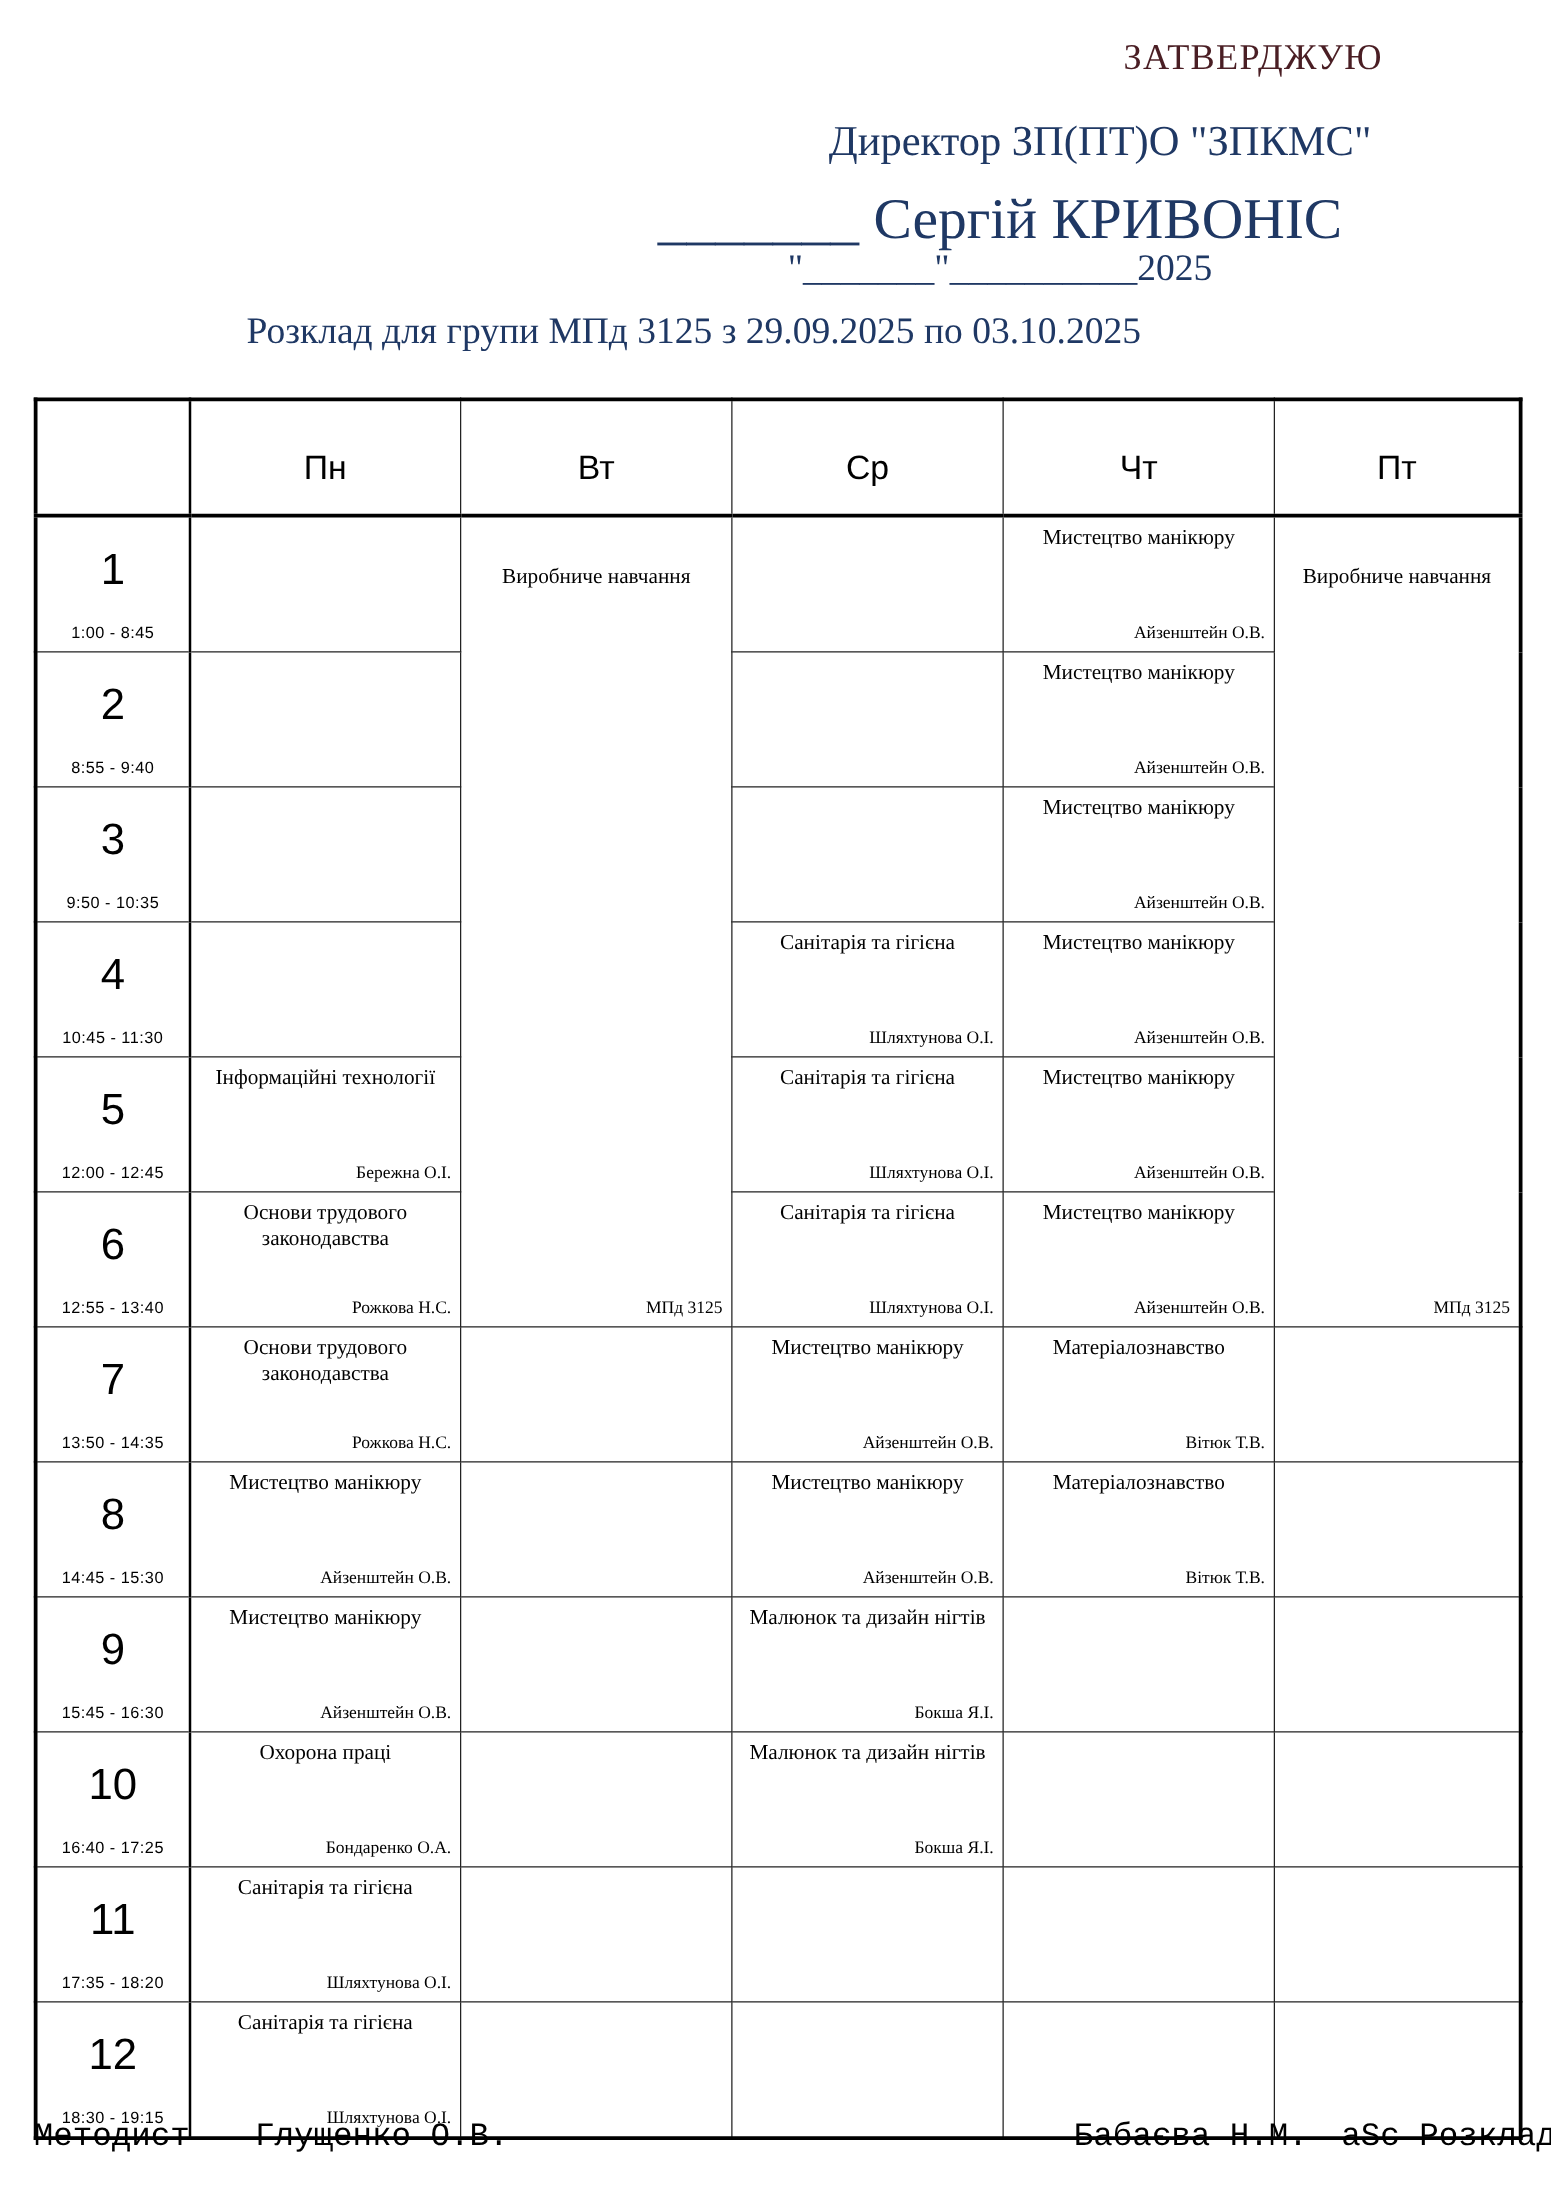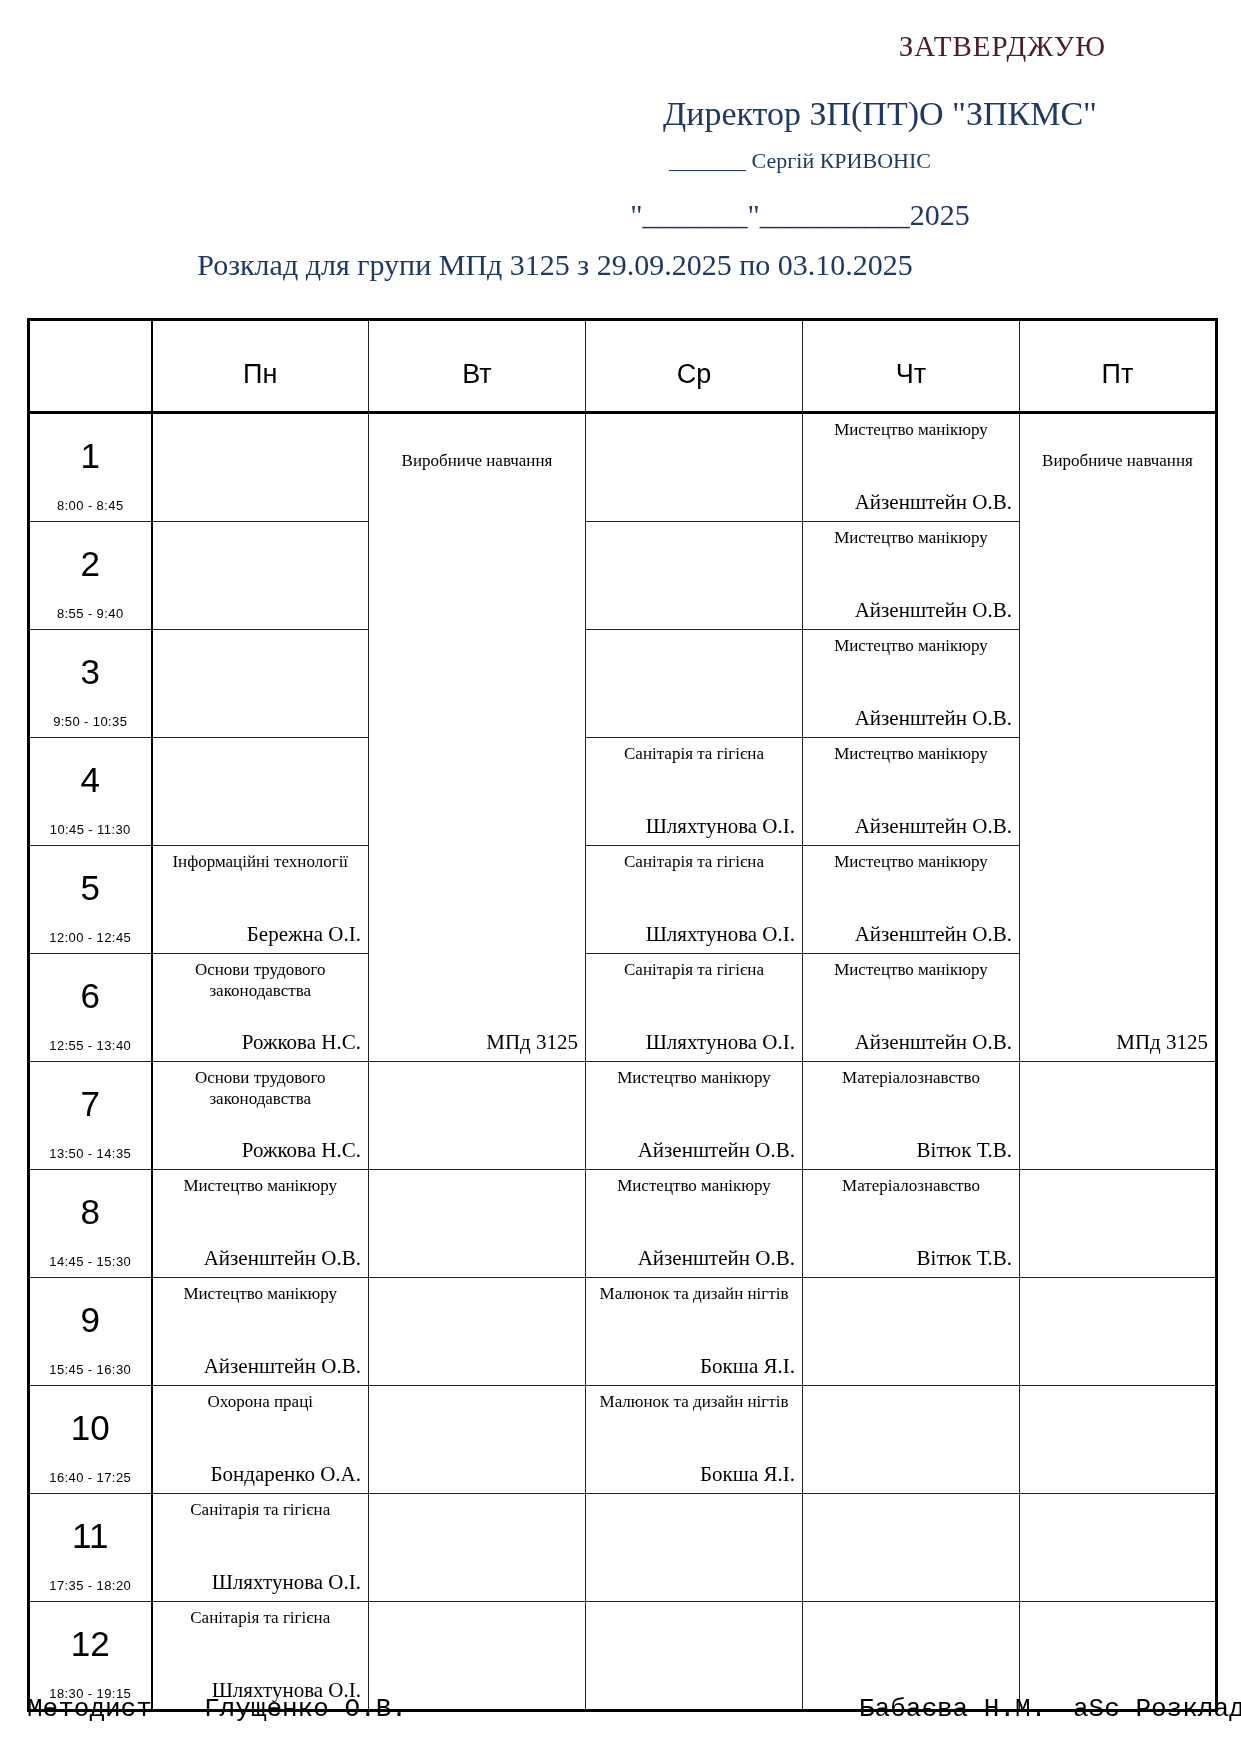--- a/index.html
+++ b/index.html
@@ -11,21 +11,21 @@
   .approve-line{
     position:absolute;top:30px;left:780px;width:445px;text-align:center;
     font-size:29px;letter-spacing:1px;
   }
   .director-line{
     position:absolute;top:95px;left:520px;width:720px;text-align:center;
     font-size:34px;
   }
   .name-line{
     position:absolute;top:148px;left:480px;width:640px;text-align:center;
-    font-size:22px;
+    font-size:46px;
   }
   .date-line{
     position:absolute;top:198px;left:480px;width:640px;text-align:center;
     font-size:30px;
   }
   .doc-title{
     position:absolute;top:248px;left:90px;width:930px;text-align:center;
     font-size:30px;
   }
   
@@ -58,21 +58,21 @@
   }
   .p-time{
     position:absolute;bottom:8px;left:0;right:0;text-align:center;
     font-family:"Liberation Sans", sans-serif;font-size:13px;letter-spacing:.4px;
   }
   .lesson-cell{position:relative;}
   .lesson-cell .subject{
     padding:5px 4px 0 4px;text-align:center;font-size:17px;line-height:21px;
   }
   .lesson-cell .teacher,.lesson-cell .group{
-    position:absolute;right:7px;bottom:6px;font-size:21px;white-space:nowrap;text-align:center;
+    position:absolute;right:7px;bottom:6px;font-size:14px;white-space:nowrap;text-align:center;
   }
   .merged-cell .subject{padding-top:36px;}
   
   .footer{
     position:absolute;top:1694px;left:27px;width:1205px;height:36px;
     font-family:Liberation Mono, monospace;font-size:26px;
   }
   .footer span{position:absolute;top:0;white-space:nowrap;}
   .fi-0{left:0px}.fi-1{left:177px}.fi-2{left:421px}.fi-3{left:832px}.fi-4{left:1046px}
 </style>
@@ -105,21 +105,21 @@
       <th>Вт</th>
       <th>Ср</th>
       <th>Чт</th>
       <th>Пт</th>
     </tr>
   </thead>
   <tbody id="schedule-body">
       <tr>
         <td class="period-cell">
           <div class="p-num">1</div>
-          <div class="p-time">8:00 - 8:45</div>
+          <div class="p-time">1:00 - 8:45</div>
         </td>
         <td class="empty-cell"></td>
         <td class="lesson-cell merged-cell" rowspan="6">
           <div class="subject">Виробниче навчання</div>
           <div class="group">МПд 3125</div>
         </td>
         <td class="empty-cell"></td>
         <td class="lesson-cell">
           <div class="subject">Мистецтво манікюру</div>
           <div class="teacher">Айзенштейн О.В.</div>

